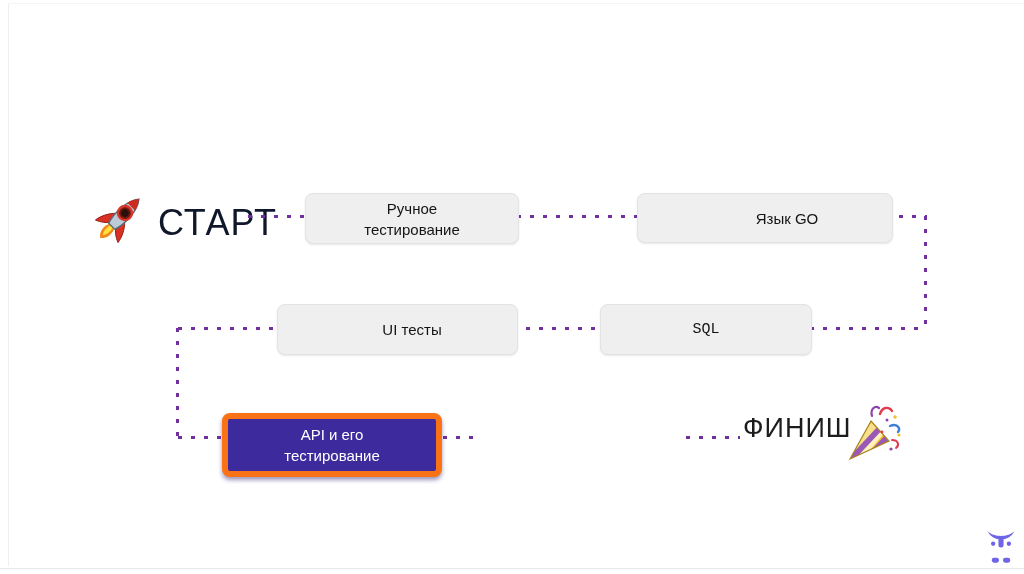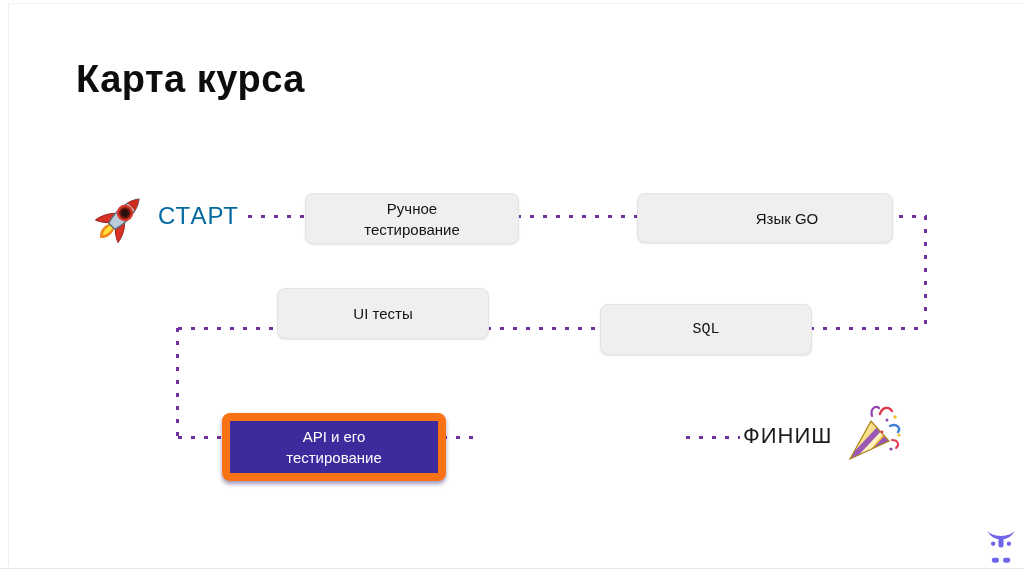--- a/index.html
+++ b/index.html
@@ -24,24 +24,24 @@
   
   .node{
     position:absolute;display:flex;align-items:center;justify-content:center;
     background:#efefef;border:1px solid #e3e3e3;border-radius:8px;
     box-shadow:0 1px 2px rgba(0,0,0,.10);
     font-size:15px;color:#141414;text-align:center;line-height:1.4;
   }
   .node span{white-space:pre-line;}
   .n0{left:305px;top:193px;width:212px;height:49px;}
   .n1{left:637px;top:193px;width:210px;height:48px;padding-left:44px;}
-  .n2{left:277px;top:288px;width:210px;height:49px;}
+  .n2{left:277px;top:304px;width:210px;height:49px;padding-left:29px;}
   .n3{left:600px;top:304px;width:210px;height:49px;font-family:Liberation Mono, monospace;}
   .n4{left:222px;top:413px;width:208px;height:52px;
-      background:#3d2b9e;color:#ffffff;border:8px solid #f97316;
+      background:#3d2b9e;color:#ffffff;border:6px solid #f97316;
       box-shadow:0 3px 4px rgba(43,25,105,.45);}
   .n5{left:480px;top:417px;width:206px;height:49px;}
 
   
   .conn{position:absolute;}
   .conn.h{height:3px;background:repeating-linear-gradient(90deg,#7030a0 0 4px,transparent 4px 13px);}
   .conn.v{width:3px;background:repeating-linear-gradient(180deg,#7030a0 0 4px,transparent 4px 13px);}
   .c1{left:248px;top:215px;width:57px;}
   .c2{left:517px;top:215px;width:120px;}
   .c3{left:847px;top:215px;width:80px;}
@@ -49,40 +49,39 @@
   .c5{left:810px;top:327px;width:117px;}
   .c6{left:487px;top:327px;width:113px;}
   .c7{left:178px;top:327px;width:99px;}
   .c8{left:176px;top:328px;height:110px;}
   .c9{left:178px;top:436px;width:44px;}
   .c10{left:430px;top:436px;width:50px;}
   .c11{left:686px;top:436px;width:54px;}
 
   .start-label{
     position:absolute;left:158px;top:202px;
-    font-size:24px;color:#0369a1;letter-spacing:1px;
+    font-size:36px;color:#0f172a;letter-spacing:1px;
   }
   .finish-label{
-    position:absolute;left:743px;top:423px;
-    font-size:22px;color:#1c1c1c;letter-spacing:1px;
+    position:absolute;left:743px;top:413px;
+    font-size:27px;color:#1c1c1c;letter-spacing:1px;
   }
   .rocket{position:absolute;left:90px;top:188px;width:60px;height:60px;}
   .popper{position:absolute;left:842px;top:402px;width:64px;height:64px;}
   .brand{position:absolute;left:986px;top:528px;width:30px;height:38px;}
 </style>
 </head>
 <body>
 
 <div class="stage">
 
   <div class="edge-top"></div>
   <div class="edge-left"></div>
   <div class="edge-bottom"></div>
 
-  <div class="title">Карта курса</div>
 
   <svg class="rocket" viewBox="0 0 64 64">
     <g transform="rotate(45 32 32)">
       <path d="M28 45 C25 53 27.5 58.5 32 62 C36.5 58.5 39 53 36 45 Z" fill="#f08a1d"></path>
       <path d="M30 45 C28.8 51 29.8 55 32 58 C34.2 55 35.2 51 34 45 Z" fill="#ffe13a"></path>
       <path d="M26 31 C19.5 37 15.8 45.5 15 52 C20.5 50 26.5 45.5 28.5 41 Z" fill="#d93025" stroke="#8f1d12" stroke-width="1"></path>
       <path d="M38 31 C44.5 37 48.2 45.5 49 52 C43.5 50 37.5 45.5 35.5 41 Z" fill="#d93025" stroke="#8f1d12" stroke-width="1"></path>
       <path d="M32 3.5 C40 13 40.5 33 36.5 44.5 L27.5 44.5 C23.5 33 24 13 32 3.5 Z" fill="#bccbd8" stroke="#5a6b77" stroke-width="1.5"></path>
       <path d="M32 3.5 C34.7 6.8 36.8 10.8 38 15 L26 15 C27.2 10.8 29.3 6.8 32 3.5 Z" fill="#cc2b1d"></path>
       <circle cx="32" cy="24.5" r="7.5" fill="#6e1a10" stroke="#d8372a" stroke-width="2.5"></circle>

